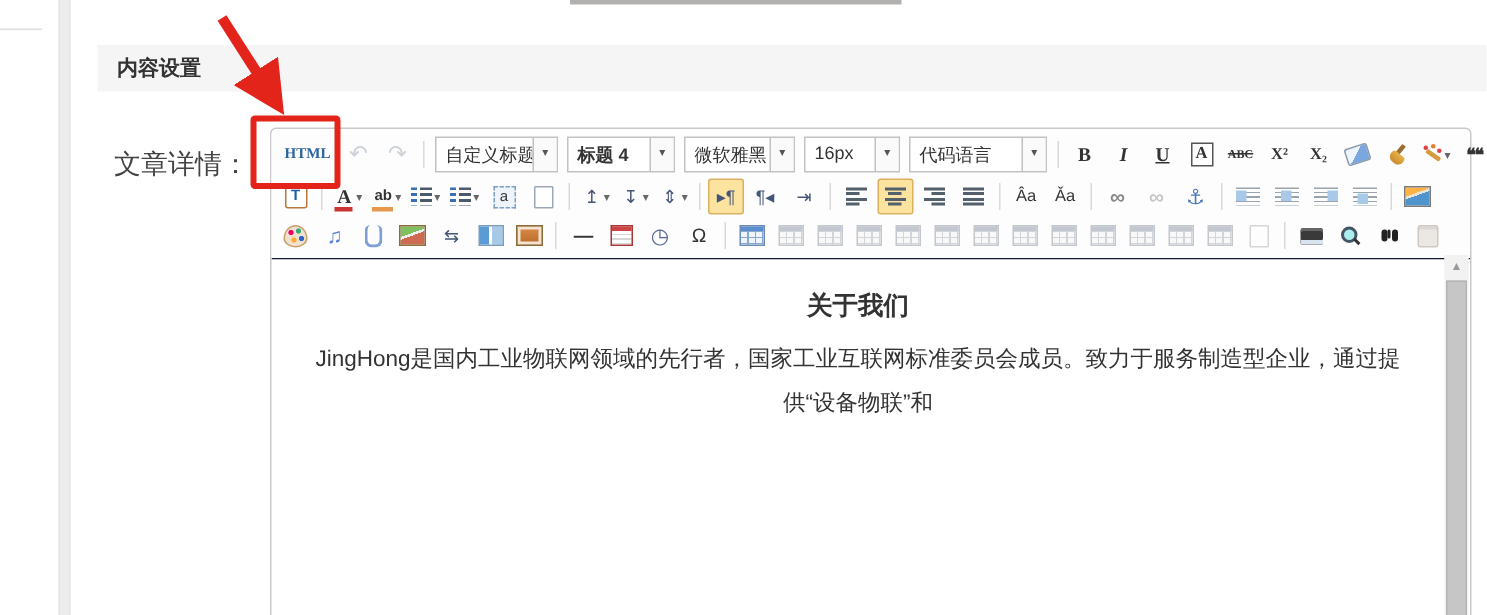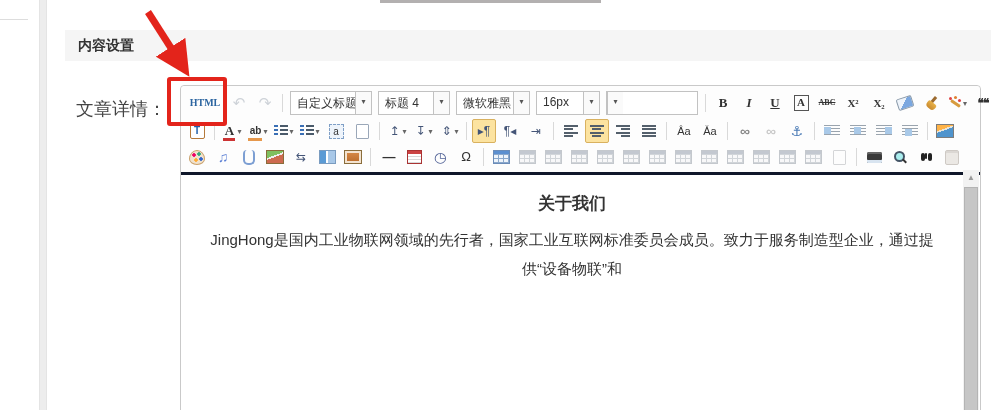--- a/index.html
+++ b/index.html
@@ -9,21 +9,21 @@
   
   #left-line{left:0;top:19px;width:28px;height:1px;background:#ddd;}
   #left-strip{left:39px;top:0;width:6px;height:410px;background:#ededed;border-left:1px solid #e4e4e4;border-right:1px solid #e4e4e4;}
   #top-divider{left:380px;top:0;width:221px;height:3px;background:#b3b0b0;}
   #section-header{left:65px;top:30px;right:0;height:31px;background:#f5f5f5;display:flex;align-items:center;}
   #section-header .t{font-size:14px;font-weight:bold;color:#333;padding-left:13px;}
   #field-label{left:76px;top:97px;font-size:18px;color:#444;}
 
   
   #editor{left:180px;top:85px;width:799px;height:340px;background:#fff;border:1px solid #c9c9c9;border-radius:4px 4px 0 0;}
-  #toolbar{padding:2px 3px;border-bottom:3px solid #0f172a;background:#fdfdfd;border-radius:4px 4px 0 0;}
+  #toolbar{padding:2px 3px;border-bottom:1px solid #0f172a;background:#fdfdfd;border-radius:4px 4px 0 0;}
   .tb-row{display:flex;align-items:center;height:26px;}
   .tb-row:first-child{height:30px;}
   .sep{width:1px;height:18px;background:#d9d9d9;margin:0 4px;flex:0 0 1px;}
   .btn{display:inline-flex;align-items:center;justify-content:center;min-width:22px;height:22px;margin:0 1px;border:1px solid transparent;border-radius:2px;cursor:pointer;flex:0 0 auto;}
   .btn.active{background:#fce3a0;border-color:#d9b15f;}
   .btn.disabled{opacity:.45;filter:grayscale(.75);cursor:default;}
   .dd{font-size:8px;color:#666;margin-left:1px;}
   .ic{display:inline-block;text-align:center;font-size:13px;line-height:16px;height:16px;min-width:14px;color:#333;}
 
   
@@ -128,33 +128,34 @@
           <span class="ic c-blue">↶</span>
         </span>
         <span class="btn disabled">
           <span class="ic c-blue">↷</span>
         </span>
         <span class="sep"></span>
         <span class="sel" style="width: 80px;">
           <span class="v">自定义标题</span>
           <span class="a">▾</span>
         </span>
-        <span class="sel" style="width: 70px;">
+        <span class="sel" style="width: 70px; font-weight: bold;">
           <span class="v">标题 4</span>
           <span class="a">▾</span>
         </span>
         <span class="sel" style="width: 72px;">
           <span class="v">微软雅黑</span>
           <span class="a">▾</span>
         </span>
         <span class="sel" style="width: 62px;">
           <span class="v">16px</span>
           <span class="a">▾</span>
         </span>
         <span class="sel" style="width: 90px;">
+          <span class="v">代码语言</span>
           <span class="a">▾</span>
         </span>
         <span class="sep"></span>
         <span class="btn">
           <span class="ic serif">B</span>
         </span>
         <span class="btn">
           <span class="ic serif italic">I</span>
         </span>
         <span class="btn">

